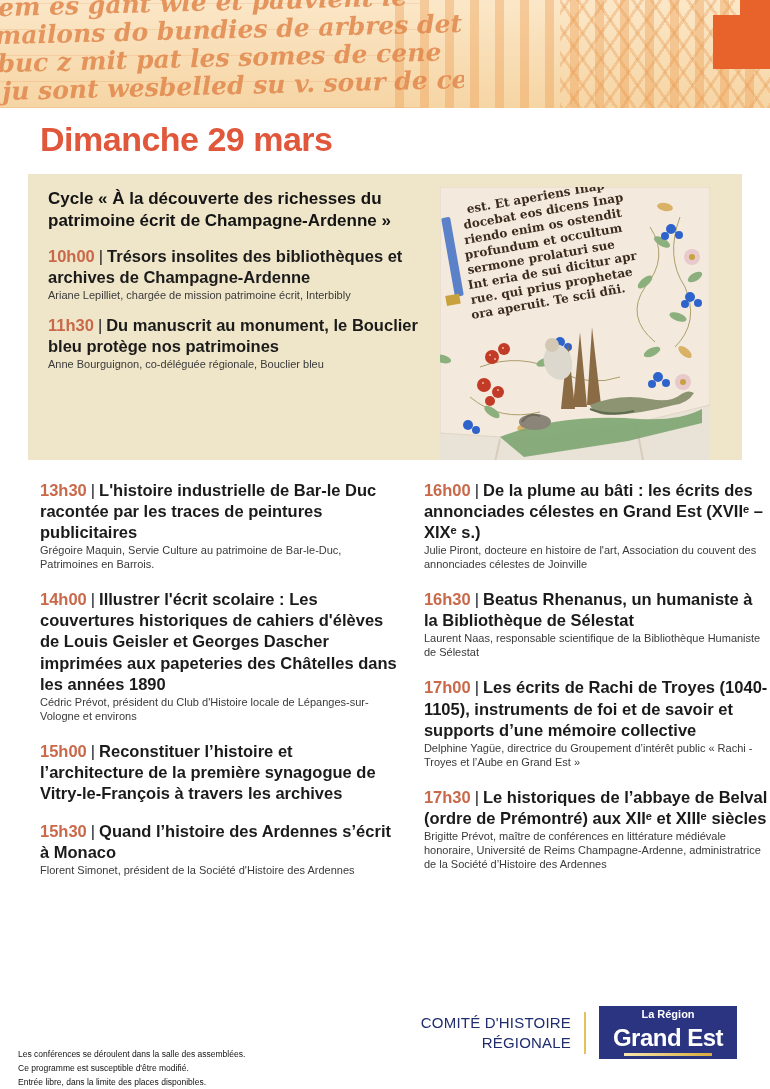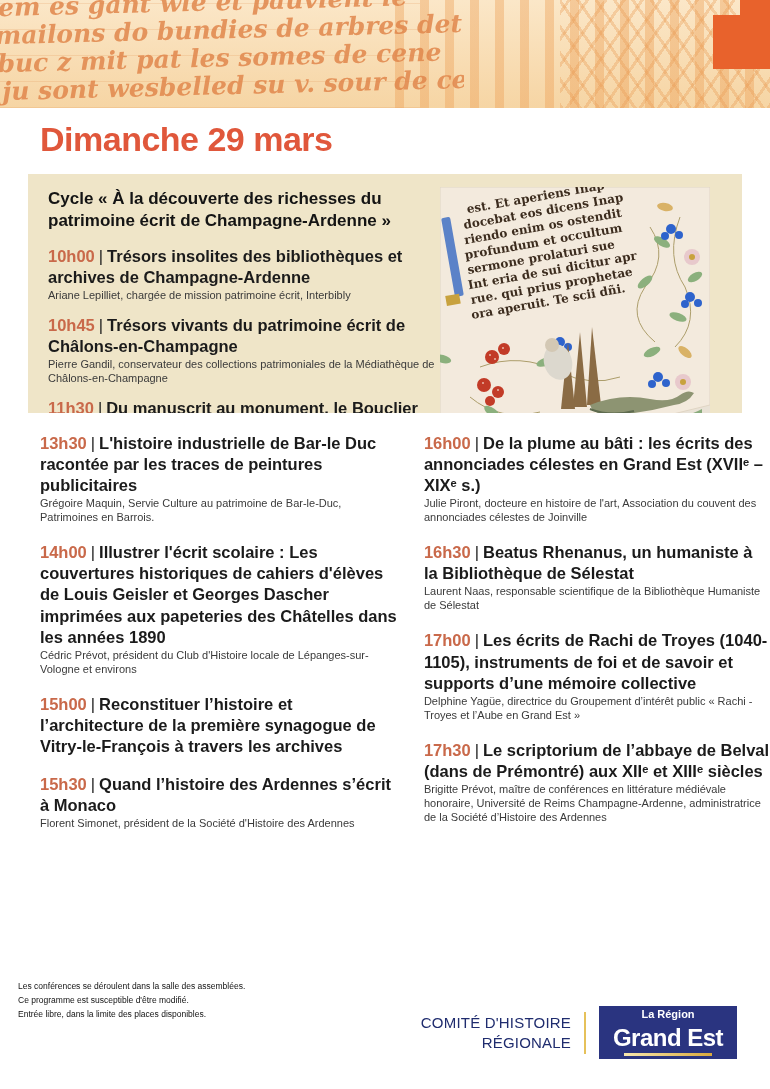--- a/index.html
+++ b/index.html
@@ -23,41 +23,41 @@
             fill:#E1874C; opacity:0.85; }
   .page-title { position:absolute; left:22px; top:0; height:108px; display:flex; align-items:center;
             font-size:46px; font-weight:bold; color:#0d0d0d; letter-spacing:-1.5px; }
   .corner-a { position:absolute; top:0; right:0; width:30px; height:69px; background:#E8622C; }
   .corner-b { position:absolute; top:15px; right:0; width:57px; height:54px; background:#E8622C; }
 
   
   .date-heading { margin:12px 0 0 40px; font-size:34px; font-weight:bold; color:#E0573B; letter-spacing:-0.5px; }
 
   
-  .panel { position:relative; margin:15px 28px 0 28px; width:714px; height:239px;
+  .panel { position:relative; margin:15px 28px 0 28px; width:714px; height:286px;
            background:#EFE5C8; padding:14px 12px 0 20px; overflow:hidden; }
   .cycle-title { width:392px; font-size:17px; font-weight:bold; color:#141414; line-height:1.32; margin-bottom:13px; }
   .panel-sessions { width:400px; }
 
   .session { margin-bottom:12px; }
   .session-title { font-size:16.5px; font-weight:bold; color:#1b1b1b; line-height:1.28; }
   .session-title .time { color:#C9694A; }
   .session-title .sep { color:#1b1b1b; padding:0 4px; font-weight:normal; }
   .session-speaker { font-size:11px; color:#3a3a3a; line-height:1.27; margin-top:1px; }
 
   .photo { position:absolute; left:412px; top:13px; width:270px; height:289px; }
 
   
   .columns { display:flex; margin:20px 0 0 40px; gap:27px; }
   .col-left { width:363px; }
   .col-right { width:352px; }
   .columns .session { margin-bottom:17px; }
 
   
-  .notes { position:absolute; left:18px; top:980px; font-size:8.5px; color:#111; line-height:1.62; }
+  .notes { position:absolute; left:18px; top:1048px; font-size:8.5px; color:#111; line-height:1.62; }
   .brand { position:absolute; top:1006px; right:33px; display:flex; align-items:center; }
   .committee { text-align:right; font-size:15px; font-weight:normal; color:#1F2C6E; line-height:1.3;
                letter-spacing:0.2px; margin-right:13px; }
   .gold-divider { width:2px; height:42px; background:#E6C15A; margin-right:13px; }
   .region-logo { width:138px; height:53px; background:#2A3480; display:flex; flex-direction:column;
                  align-items:center; justify-content:center; }
   .region-top { font-size:11px; font-weight:bold; color:#ffffff; line-height:1; margin-bottom:6px; }
   .region-main { font-size:24px; font-weight:bold; color:#ffffff; line-height:1; letter-spacing:-0.5px; }
   .region-underline { width:88px; height:3px; margin-top:3px;
                  background:linear-gradient(90deg,#F6E6AE,#D9A93D); }
@@ -92,24 +92,20 @@
 
   <section class="panel">
     <h3 class="cycle-title">Cycle « À la découverte des richesses du patrimoine écrit de Champagne-Ardenne »</h3>
 
     <div class="panel-sessions">
       <article class="session">
         <p class="session-title"><span class="time">10h00</span><span class="sep">|</span><span>Trésors insolites des bibliothèques et archives de Champagne-Ardenne</span></p>
         <p class="session-speaker">Ariane Lepilliet, chargée de mission patrimoine écrit, Interbibly</p>
       </article>
       <article class="session">
-        <p class="session-title"><span class="time">10h45</span><span class="sep">|</span><span>Trésors vivants du patrimoine écrit de Châlons-en-Champagne</span></p>
-        <p class="session-speaker">Pierre Gandil, conservateur des collections patrimoniales de la Médiathèque de Châlons-en-Champagne</p>
-      </article>
-      <article class="session">
         <p class="session-title"><span class="time">11h30</span><span class="sep">|</span><span>Du manuscrit au monument, le Bouclier bleu protège nos patrimoines</span></p>
         <p class="session-speaker">Anne Bourguignon, co-déléguée régionale, Bouclier bleu</p>
       </article>
     </div>
 
     <figure class="photo">
       <svg width="270" height="289" viewBox="0 0 270 289">
         <rect x="0" y="0" width="270" height="289" fill="#E9E2D6"></rect>
         <line x1="196" y1="236" x2="206" y2="289" stroke="#D6CDBD" stroke-width="2"></line>
         <line x1="60" y1="252" x2="52" y2="289" stroke="#D6CDBD" stroke-width="2"></line>
@@ -237,21 +233,21 @@
       </article>
       <article class="session">
         <p class="session-title"><span class="time">16h30</span><span class="sep">|</span><span>Beatus Rhenanus, un humaniste à la Bibliothèque de Sélestat</span></p>
         <p class="session-speaker">Laurent Naas, responsable scientifique de la Bibliothèque Humaniste de Sélestat</p>
       </article>
       <article class="session">
         <p class="session-title"><span class="time">17h00</span><span class="sep">|</span><span>Les écrits de Rachi de Troyes (1040-1105), instruments de foi et de savoir et supports d’une mémoire collective</span></p>
         <p class="session-speaker">Delphine Yagüe, directrice du Groupement d’intérêt public « Rachi - Troyes et l’Aube en Grand Est »</p>
       </article>
       <article class="session">
-        <p class="session-title"><span class="time">17h30</span><span class="sep">|</span><span>Le scriptorium de l’abbaye de Belval (dans de Prémontré) aux XIIᵉ et XIIIᵉ siècles</span></p>
+        <p class="session-title"><span class="time">17h30</span><span class="sep">|</span><span>Le historiques de l’abbaye de Belval (ordre de Prémontré) aux XIIᵉ et XIIIᵉ siècles</span></p>
         <p class="session-speaker">Brigitte Prévot, maître de conférences en littérature médiévale honoraire, Université de Reims Champagne-Ardenne, administratrice de la Société d’Histoire des Ardennes</p>
       </article>
     </div>
   </section>
 
   <footer>
     <div class="notes">
       <p>Les conférences se déroulent dans la salle des assemblées.</p>
       <p>Ce programme est susceptible d'être modifié.</p>
       <p>Entrée libre, dans la limite des places disponibles.</p>

